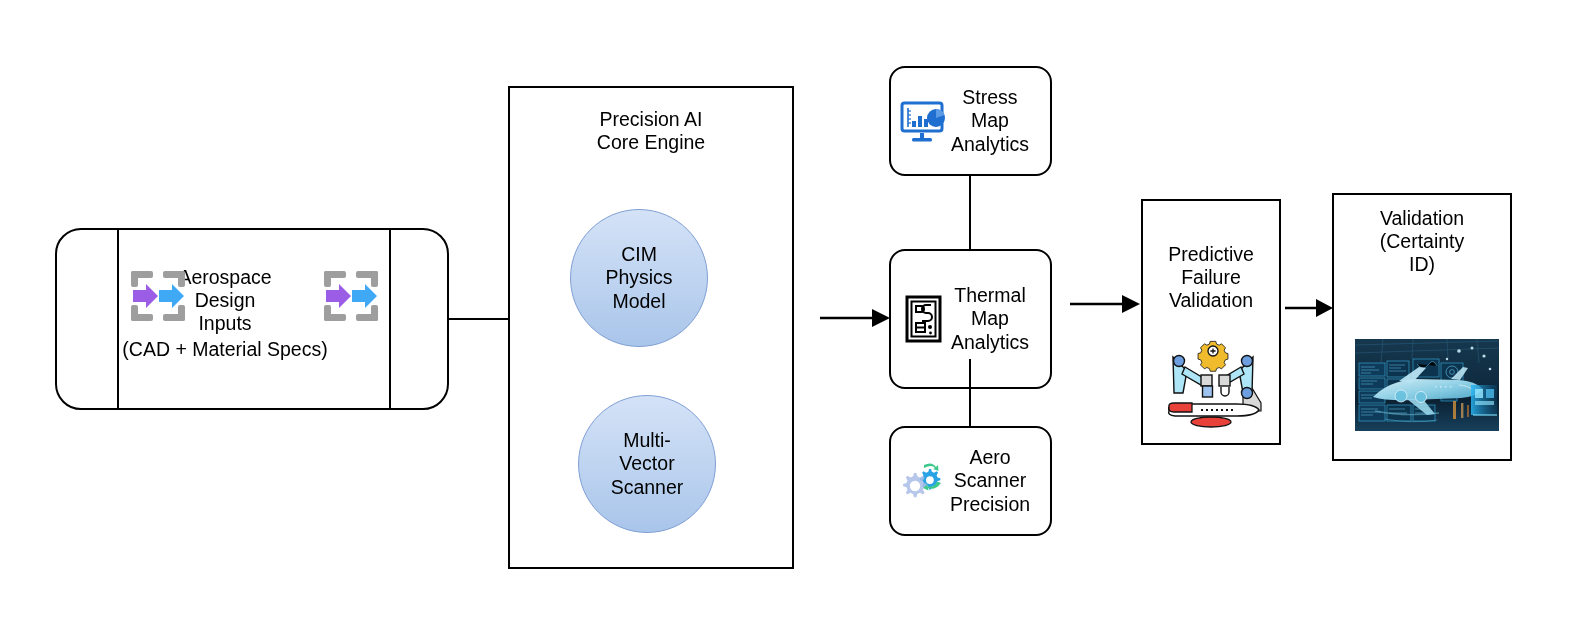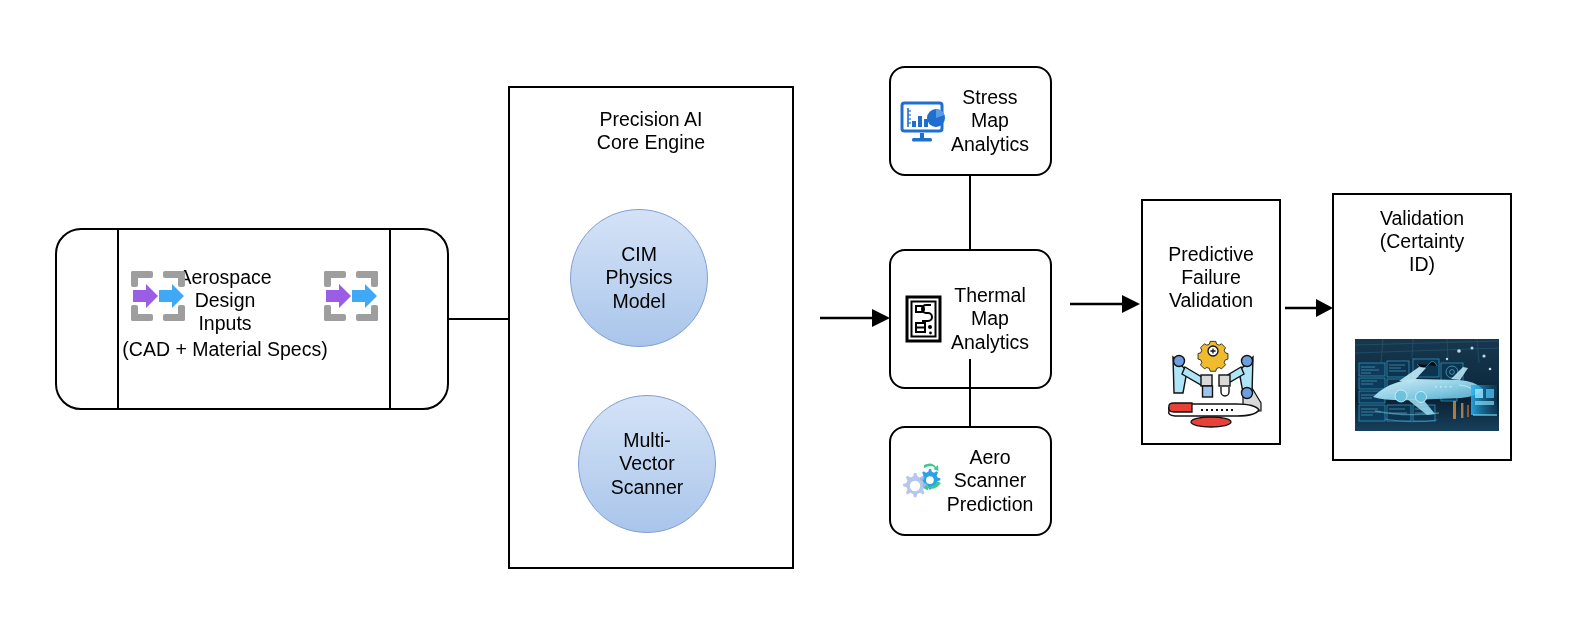--- a/index.html
+++ b/index.html
@@ -185,21 +185,21 @@
       <g transform="translate(2,18) scale(1.0)">
         <path d="M13 0 l2.4 0 l.9 3.3 l2.6 1.1 l3-1.7 l1.7 1.7 l-1.7 3 l1.1 2.6 l3.3 .9 l0 2.4 l-3.3 .9 l-1.1 2.6 l1.7 3 l-1.7 1.7 l-3-1.7 l-2.6 1.1 l-.9 3.3 l-2.4 0 l-.9-3.3 l-2.6-1.1 l-3 1.7 l-1.7-1.7 l1.7-3 l-1.1-2.6 l-3.3-.9 l0-2.4 l3.3-.9 l1.1-2.6 l-1.7-3 l1.7-1.7 l3 1.7 l2.6-1.1 z" fill="#a9bde8" opacity="0.85"></path>
         <circle cx="14" cy="13" r="5.2" fill="#fff"></circle>
       </g>
       <path d="M25 10 q8-4 12 2 l2-2 l.5 6 l-5.5-2 l2-1 q-3-4-11 0 z" fill="#3ec88b"></path>
       <path d="M42 28 q-6 8-13 5 l.5 2.5 l-5.5-2.5 l4.5-3.8 l-.2 2.2 q6 2 10-5 z" fill="#3ec88b"></path>
     </svg>
     <div class="ctext">
       <div>Aero</div>
       <div>Scanner</div>
-      <div>Prediction</div>
+      <div>Precision</div>
     </div>
   </div>
 
   <svg class="arrow" style="left:1070px;top:286px;width:70px;height:36px;" viewBox="0 0 70 36">
     <line x1="0" y1="18" x2="52" y2="18" stroke="#000" stroke-width="2.5"></line>
     <path d="M52 9 L70 18 L52 27 Z" fill="#000"></path>
   </svg>
 
   <div class="node" id="predict">
     <svg class="art" viewBox="0 0 112 100">

